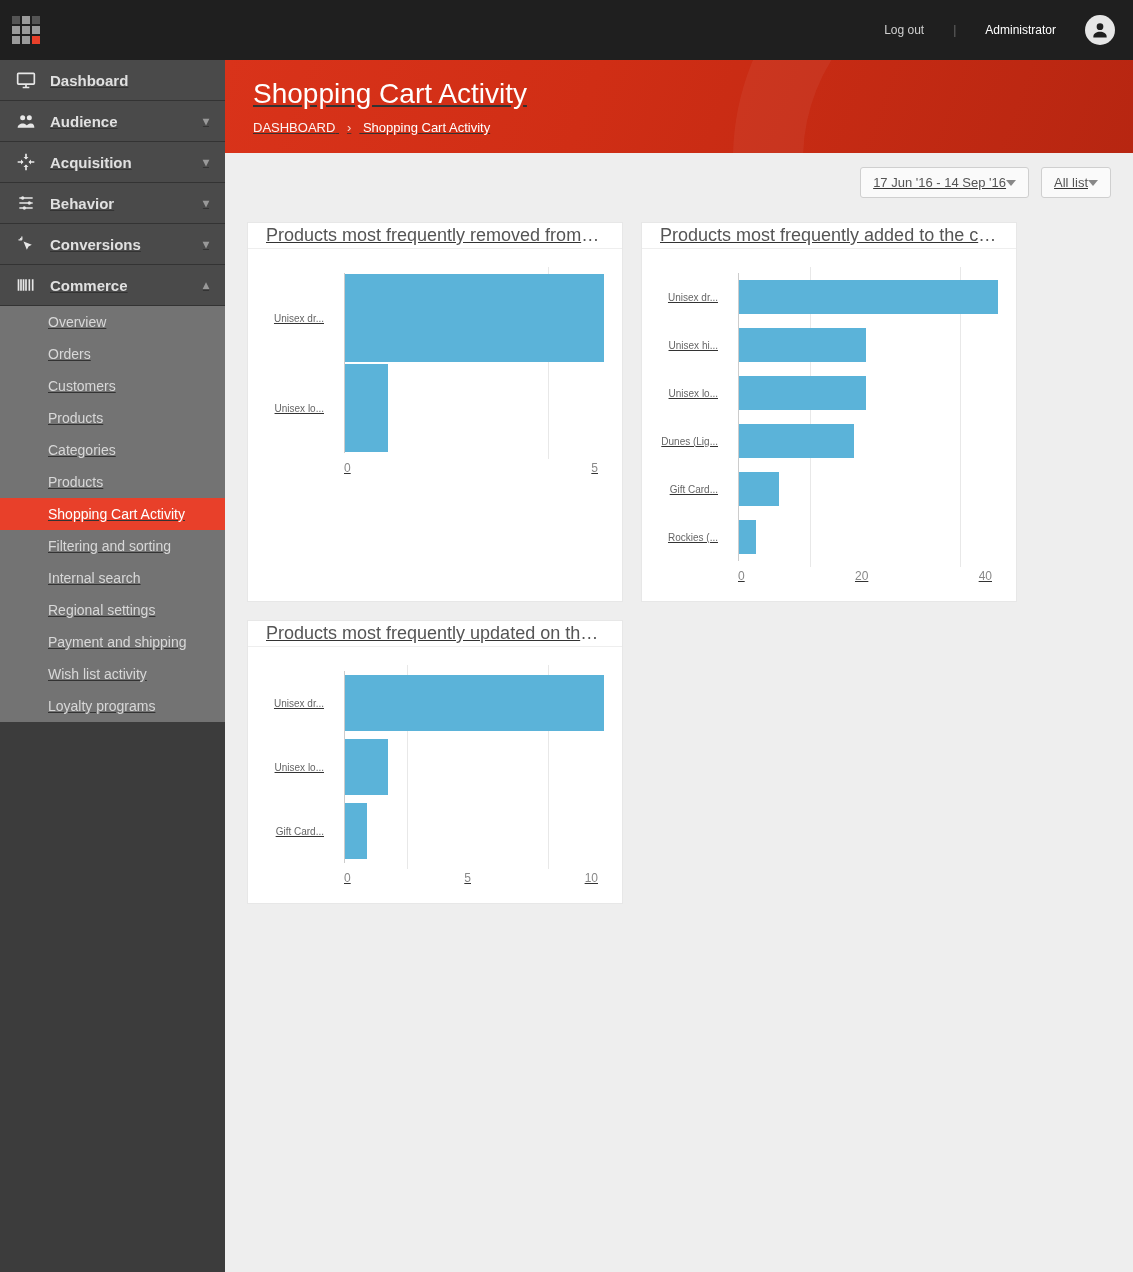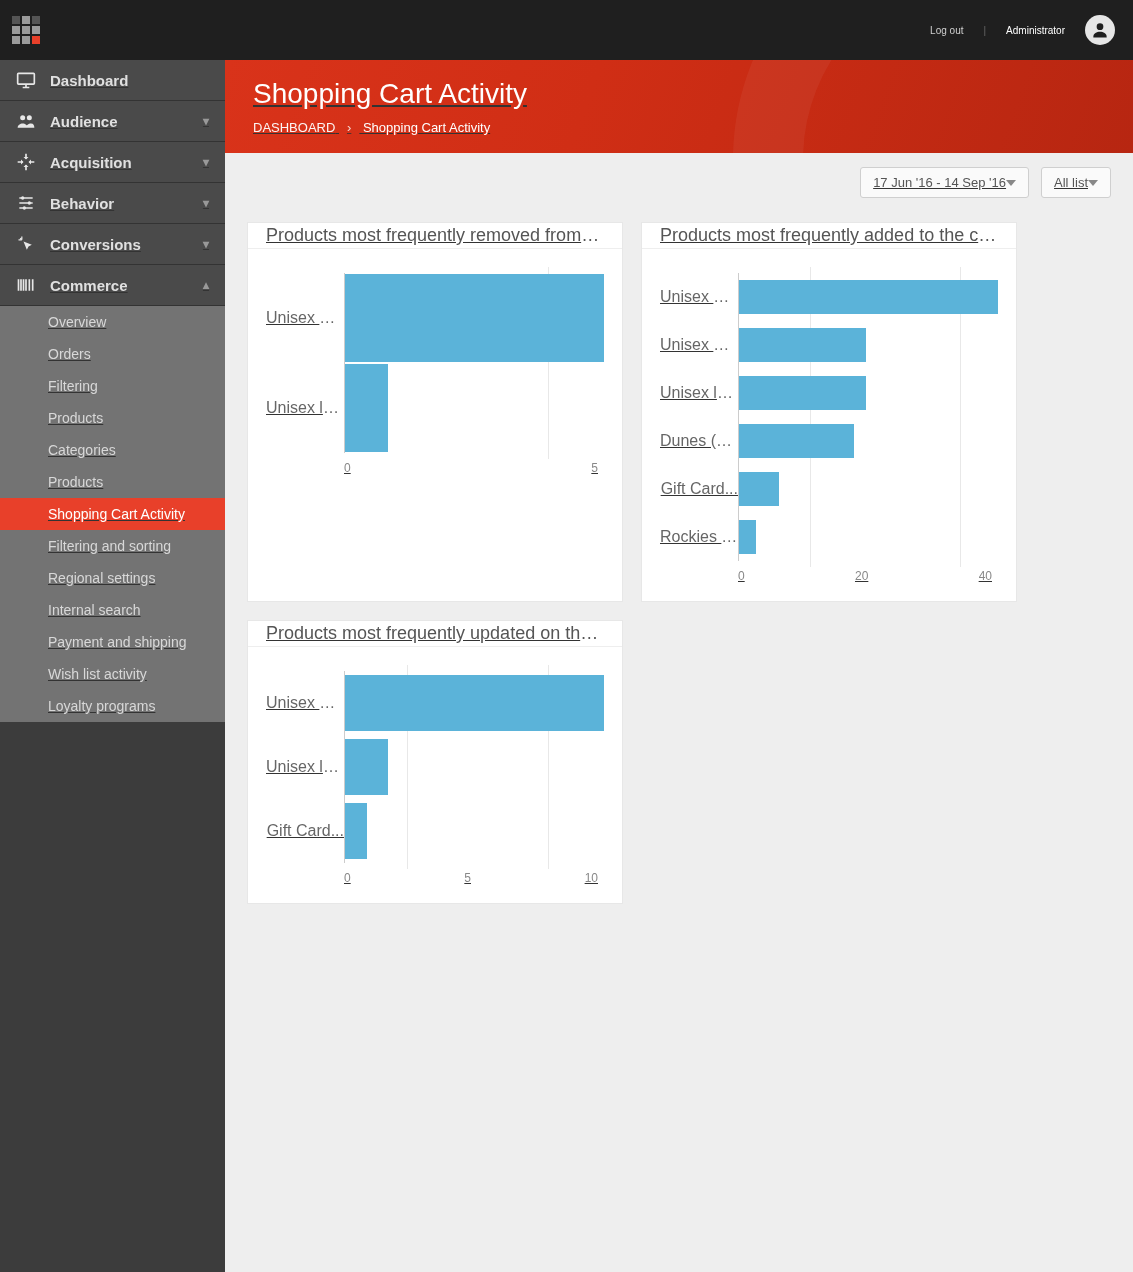--- a/index.html
+++ b/index.html
@@ -21,21 +21,21 @@
   width: 28px; height: 28px;
   display: grid;
   grid-template-columns: repeat(3, 8px);
   grid-template-rows: repeat(3, 8px);
   gap: 2px;
 }
 .logo span { background: #9b9b9b; }
 .logo span:nth-child(1){ background:#555; }
 .logo span:nth-child(3){ background:#555; }
 .logo span:nth-child(9){ background:#e8402a; }
-.topbar-right { display: flex; align-items: center; gap: 20px; color: #cfcfcf; font-size: 10px; }
+.topbar-right { display: flex; align-items: center; gap: 29px; color: #cfcfcf; font-size: 12px; }
 .topbar-right .divider { color:#666; }
 .topbar-right .admin-label { color:#fff; }
 .avatar {
   width: 30px; height: 30px; border-radius: 50%;
   background: #e6e6e6;
   display:flex; align-items:center; justify-content:center;
 }
 .avatar svg { width:20px; height:20px; fill:#1f1f1f; }
 
 .layout { display:flex;text-decoration:underline; }
@@ -117,22 +117,22 @@
   color:#555;
   border-bottom:1px solid #eee;
   white-space:nowrap; overflow:hidden; text-overflow:ellipsis;
 }
 .chart-body { padding: 24px 18px 18px 18px; }
 .bars { display:flex; flex-direction:column; gap:0; position:relative; }
 .bar-row { display:flex; align-items:center; height:48px; }
 .bar-row.tall { height:90px; }
 .bar-row.med { height:64px; }
 .bar-label {
-  width:78px; font-size:16px; color:#666; text-align:right;
-  padding-right:0; white-space:nowrap; overflow:hidden; text-overflow:ellipsis;
+  width:78px; font-size:10px; color:#666; text-align:right;
+  padding-right:20px; white-space:nowrap; overflow:hidden; text-overflow:ellipsis;
 }
 .bar-track { flex:1; height:100%; display:flex; align-items:center; border-left:1px solid #ccc; position:relative;}
 .bar-fill { height:70%; background:#5bb3d9; }
 .bar-row.tall .bar-fill { height:88px; }
 .bar-row.med .bar-fill { height:56px; }
 .axis { display:flex; margin-top:8px; }
 .axis .spacer { width:78px; }
 .axis .ticks { flex:1; display:flex; justify-content:space-between; font-size:12px; color:#888; padding-right:6px;}
 .grid-line { position:absolute; top:-6px; bottom:-6px; width:1px; background:#e8e8e8; }
 
@@ -221,28 +221,28 @@
       <svg class="nav-icon" viewBox="0 0 24 24">
           <path d="M3 5v14M6 5v14M9 5v14M12 5v14M16 5v14M20 5v14" stroke="#e7e7e7" stroke-width="2"></path>
         </svg>
       <span class="label">Commerce</span>
       <span class="chev">▴</span>
     </div>
 
     <div class="subnav">
       <div class="subnav-item">Overview</div>
       <div class="subnav-item">Orders</div>
-      <div class="subnav-item">Filtering</div>
+      <div class="subnav-item">Customers</div>
       <div class="subnav-item">Products</div>
       <div class="subnav-item">Categories</div>
       <div class="subnav-item">Products</div>
       <div class="subnav-item active">Shopping Cart Activity</div>
       <div class="subnav-item">Filtering and sorting</div>
+      <div class="subnav-item">Internal search</div>
       <div class="subnav-item">Regional settings</div>
-      <div class="subnav-item">Internal search</div>
       <div class="subnav-item">Payment and shipping</div>
       <div class="subnav-item">Wish list activity</div>
       <div class="subnav-item">Loyalty programs</div>
     </div>
   </div>
 
   <div class="content">
     <div class="hero">
       <h1>Shopping Cart Activity</h1>
       <div class="breadcrumb">

